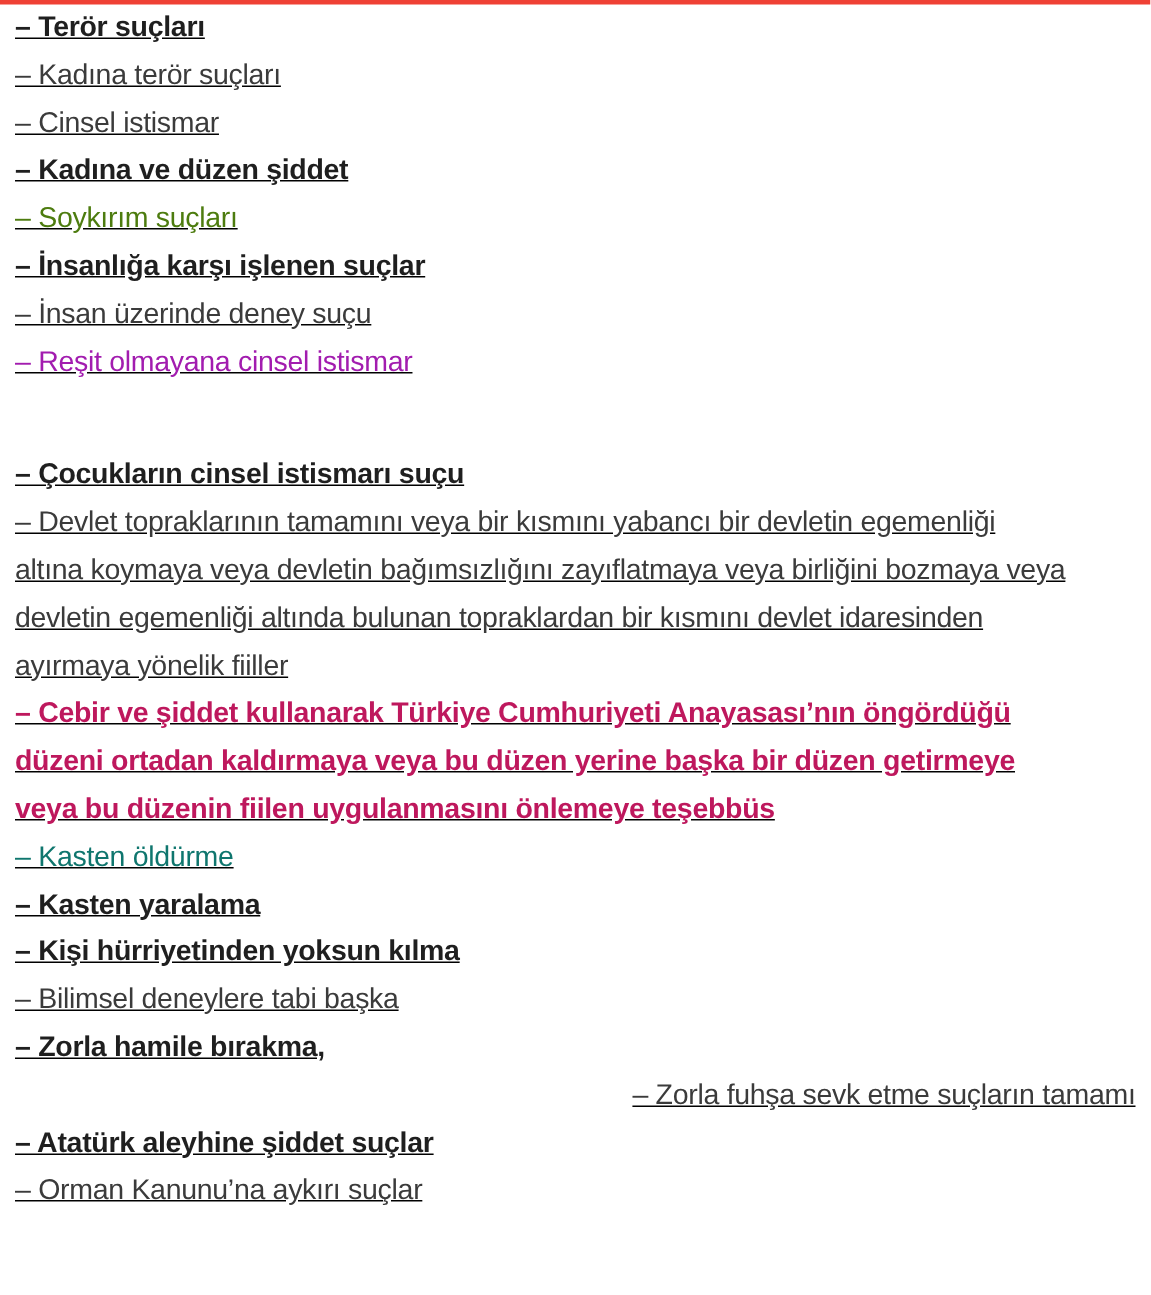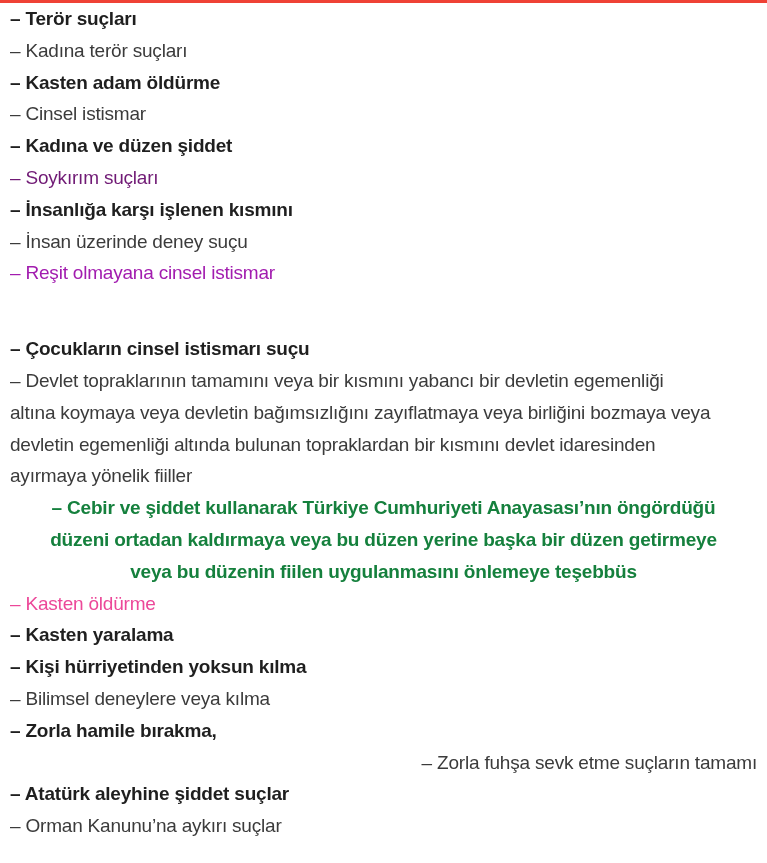--- a/index.html
+++ b/index.html
@@ -13,20 +13,21 @@
   body {
     font-family: "Liberation Sans", "DejaVu Sans", sans-serif;
   }
   .top-rule {
     width: 100%;
     height: 3px;
     background: #ef4135;
   }
   .crime-list {
     padding: 0 10px 0 10px;
+    text-decoration: underline;
   }
   .item {
     margin: 0;
     font-size: 19px;
     line-height: 31.8px;
     letter-spacing: -0.2px;
     color: #3b3b3b;
     font-weight: 400;
     white-space: pre-line;
   }
@@ -36,36 +37,35 @@
   }
 </style>
 </head>
 <body style="background: rgb(255, 255, 255);">
 
 <div class="top-rule" style="background: rgb(239, 65, 53);"></div>
 
 <div class="crime-list">
     <p class="item bold" style="color: rgb(31, 31, 31);">– Terör suçları</p>
     <p class="item" style="color: rgb(59, 59, 59);">– Kadına terör suçları</p>
-    <p class="item bold" style="color: rgb(31, 31, 31);">– Kasten adam öldürme</p>
     <p class="item" style="color: rgb(59, 59, 59);">– Cinsel istismar</p>
     <p class="item bold" style="color: rgb(31, 31, 31);">– Kadına ve düzen şiddet</p>
-    <p class="item" style="color: #701a75;">– Soykırım suçları</p>
-    <p class="item bold" style="color: rgb(31, 31, 31);">– İnsanlığa karşı işlenen kısmını</p>
+    <p class="item" style="color: #4d7c0f;">– Soykırım suçları</p>
+    <p class="item bold" style="color: rgb(31, 31, 31);">– İnsanlığa karşı işlenen suçlar</p>
     <p class="item" style="color: rgb(59, 59, 59);">– İnsan üzerinde deney suçu</p>
     <p class="item" style="color: #a21caf;">– Reşit olmayana cinsel istismar</p>
     <p class="item bold" style="color: rgb(31, 31, 31); margin-top: 44px;">– Çocukların cinsel istismarı suçu</p>
     <p class="item" style="color: rgb(59, 59, 59);">– Devlet topraklarının tamamını veya bir kısmını yabancı bir devletin egemenliği
 altına koymaya veya devletin bağımsızlığını zayıflatmaya veya birliğini bozmaya veya
 devletin egemenliği altında bulunan topraklardan bir kısmını devlet idaresinden
 ayırmaya yönelik fiiller</p>
-    <p class="item bold" style="color: #15803d; text-align: center;">– Cebir ve şiddet kullanarak Türkiye Cumhuriyeti Anayasası’nın öngördüğü
+    <p class="item bold" style="color: #be185d;">– Cebir ve şiddet kullanarak Türkiye Cumhuriyeti Anayasası’nın öngördüğü
 düzeni ortadan kaldırmaya veya bu düzen yerine başka bir düzen getirmeye
 veya bu düzenin fiilen uygulanmasını önlemeye teşebbüs</p>
-    <p class="item" style="color: #ec4899;">– Kasten öldürme</p>
+    <p class="item" style="color: #0f766e;">– Kasten öldürme</p>
     <p class="item bold" style="color: rgb(31, 31, 31);">– Kasten yaralama</p>
     <p class="item bold" style="color: rgb(31, 31, 31);">– Kişi hürriyetinden yoksun kılma</p>
-    <p class="item" style="color: rgb(59, 59, 59);">– Bilimsel deneylere veya kılma</p>
+    <p class="item" style="color: rgb(59, 59, 59);">– Bilimsel deneylere tabi başka</p>
     <p class="item bold" style="color: rgb(31, 31, 31);">– Zorla hamile bırakma,</p>
     <p class="item" style="color: rgb(59, 59, 59); text-align: right;">– Zorla fuhşa sevk etme suçların tamamı</p>
     <p class="item bold" style="color: rgb(31, 31, 31);">– Atatürk aleyhine şiddet suçlar</p>
     <p class="item" style="color: rgb(59, 59, 59);">– Orman Kanunu’na aykırı suçlar</p>
   </div>
 
 </body></html>

